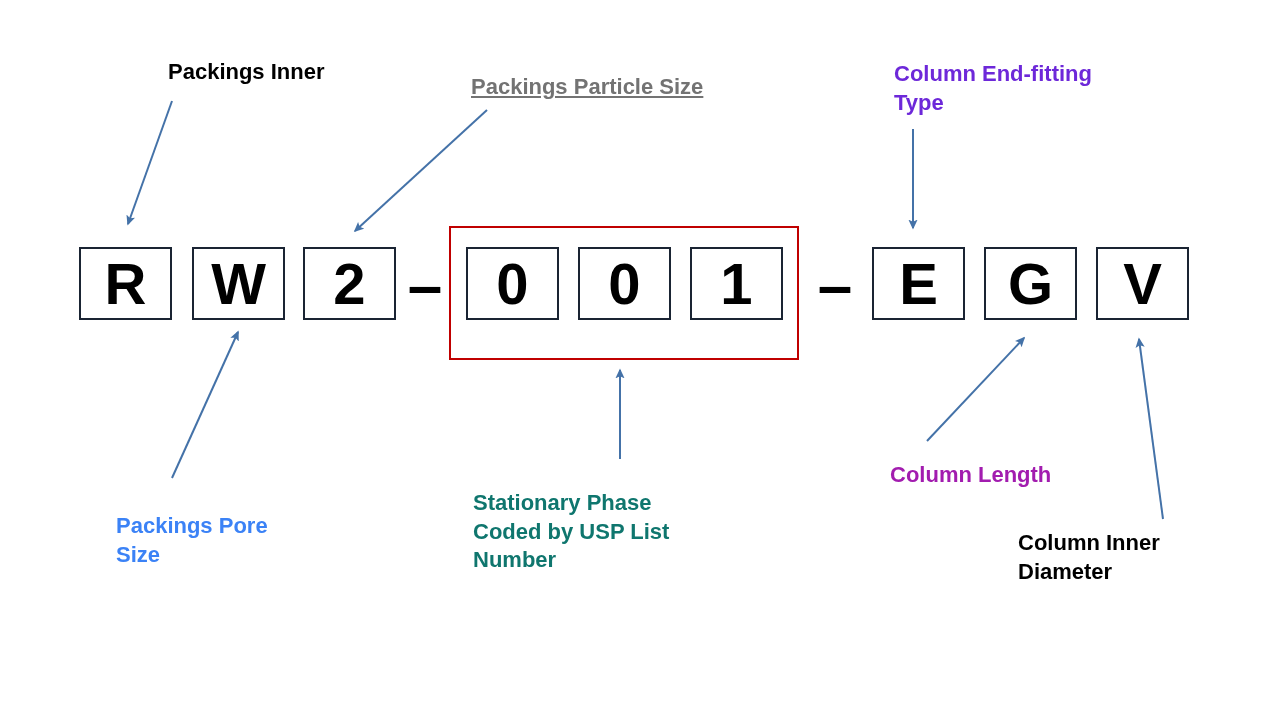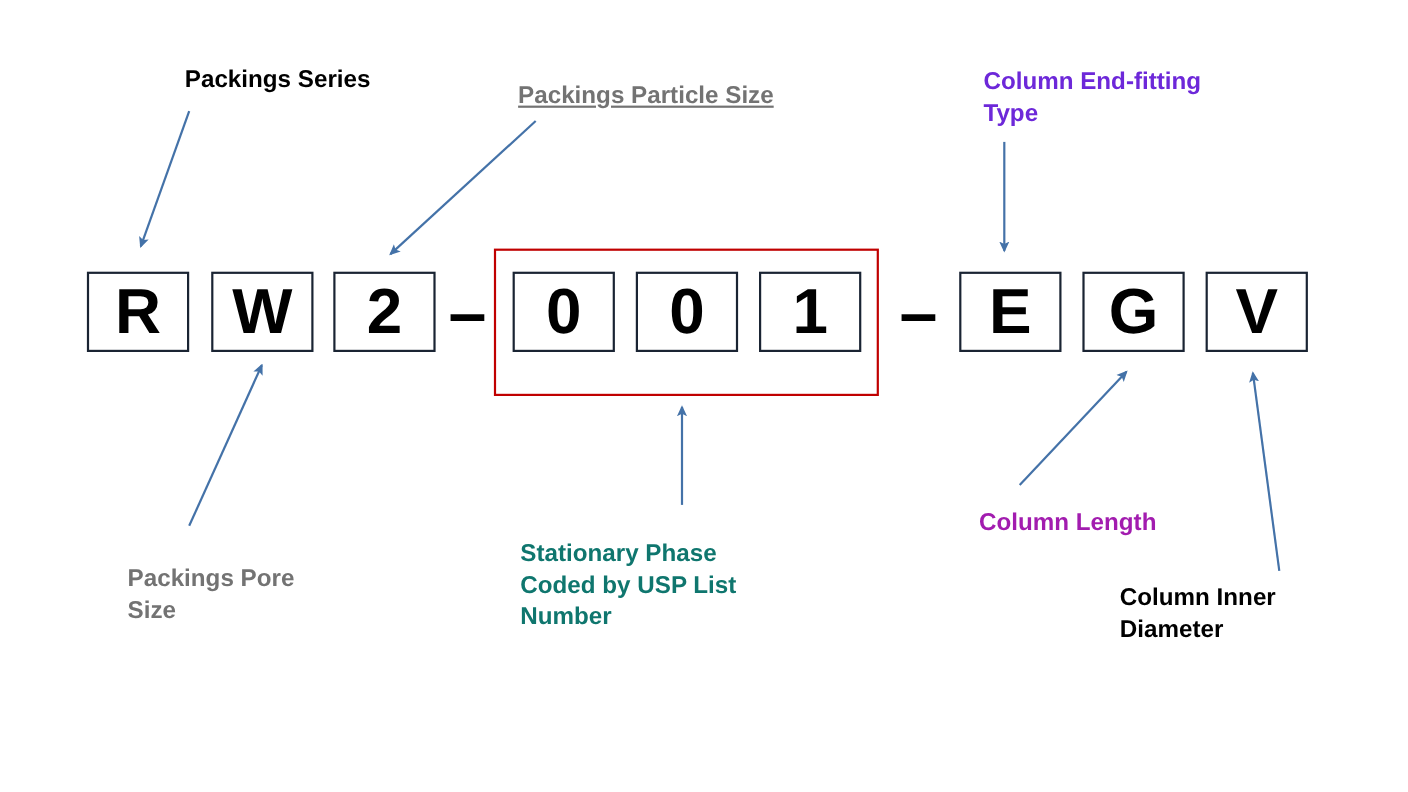--- a/index.html
+++ b/index.html
@@ -90,25 +90,25 @@
       <div class="code-box" style="left: 578px; top: 247px; width: 93px; height: 73px; border-color: rgb(26, 36, 51);">0</div>
       <div class="code-box" style="left: 690px; top: 247px; width: 93px; height: 73px; border-color: rgb(26, 36, 51);">1</div>
       <div class="code-box" style="left: 872px; top: 247px; width: 93px; height: 73px; border-color: rgb(26, 36, 51);">E</div>
       <div class="code-box" style="left: 984px; top: 247px; width: 93px; height: 73px; border-color: rgb(26, 36, 51);">G</div>
       <div class="code-box" style="left: 1096px; top: 247px; width: 93px; height: 73px; border-color: rgb(26, 36, 51);">V</div>
       <div class="separator" style="left: 400px; top: 255px; width: 50px; height: 60px;">–</div>
       <div class="separator" style="left: 810px; top: 255px; width: 50px; height: 60px;">–</div>
     </div>
 
   <div id="label-layer">
-      <div class="callout-label" style="left: 168px; top: 58px; color: rgb(0, 0, 0);">Packings Series</div>
+      <div class="callout-label" style="left: 168px; top: 58px; color: rgb(0, 0, 0);">Packings Inner</div>
       <div class="callout-label" style="left: 471px; top: 73px; color: #737373; text-decoration: underline;">Packings Particle Size</div>
       <div class="callout-label" style="left: 894px; top: 60px; color: #6d28d9;">Column End-fitting
 Type</div>
-      <div class="callout-label" style="left: 116px; top: 512px; color: #737373;">Packings Pore
+      <div class="callout-label" style="left: 116px; top: 512px; color: #3b82f6;">Packings Pore
 Size</div>
       <div class="callout-label" style="left: 473px; top: 489px; color: #0f766e;">Stationary Phase
 Coded by USP List
 Number</div>
       <div class="callout-label" style="left: 890px; top: 461px; color: #a21caf;">Column Length</div>
       <div class="callout-label" style="left: 1018px; top: 529px; color: rgb(0, 0, 0);">Column Inner
 Diameter</div>
     </div>
 
   <svg id="arrow-layer" viewBox="0 0 1280 720">

